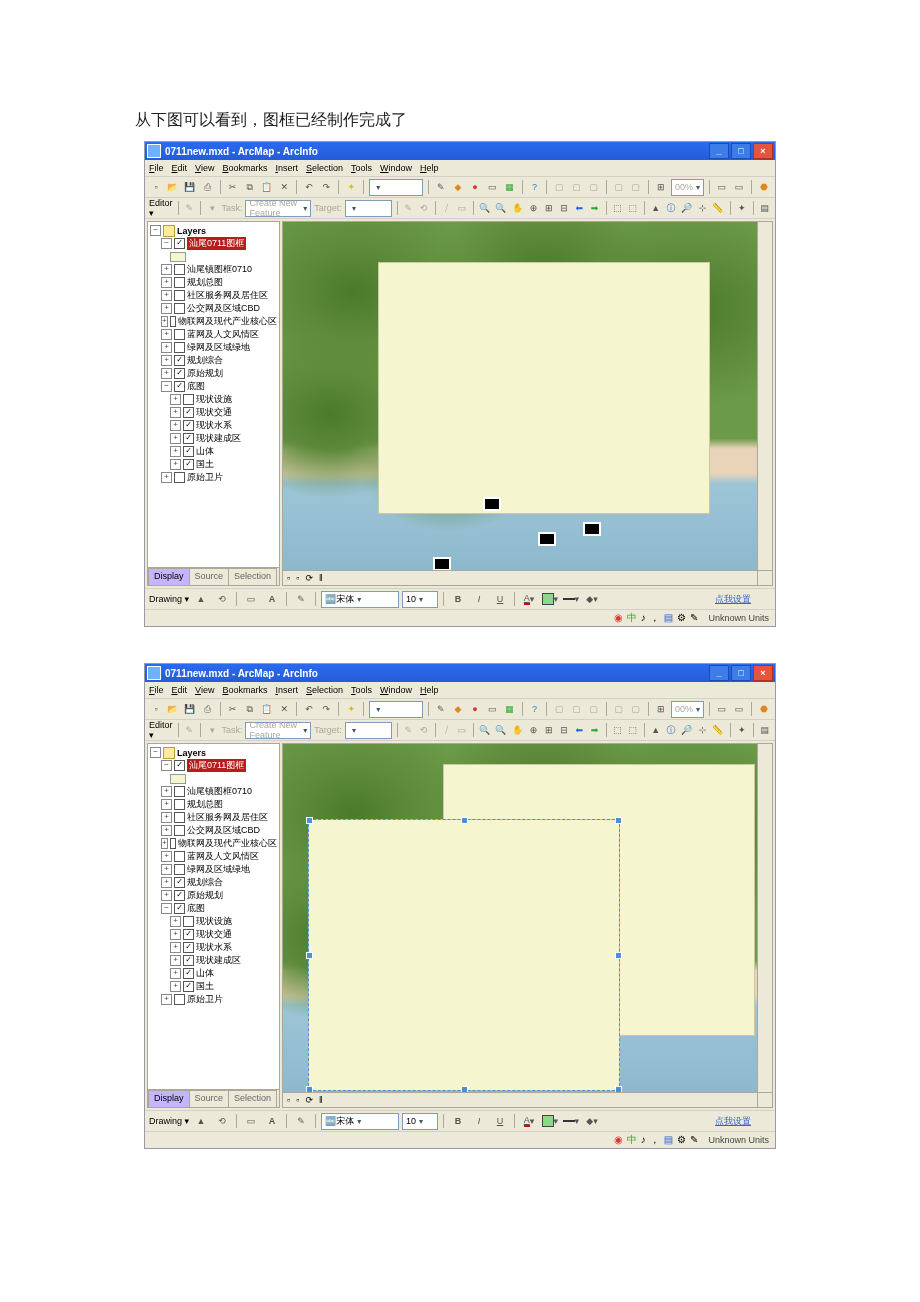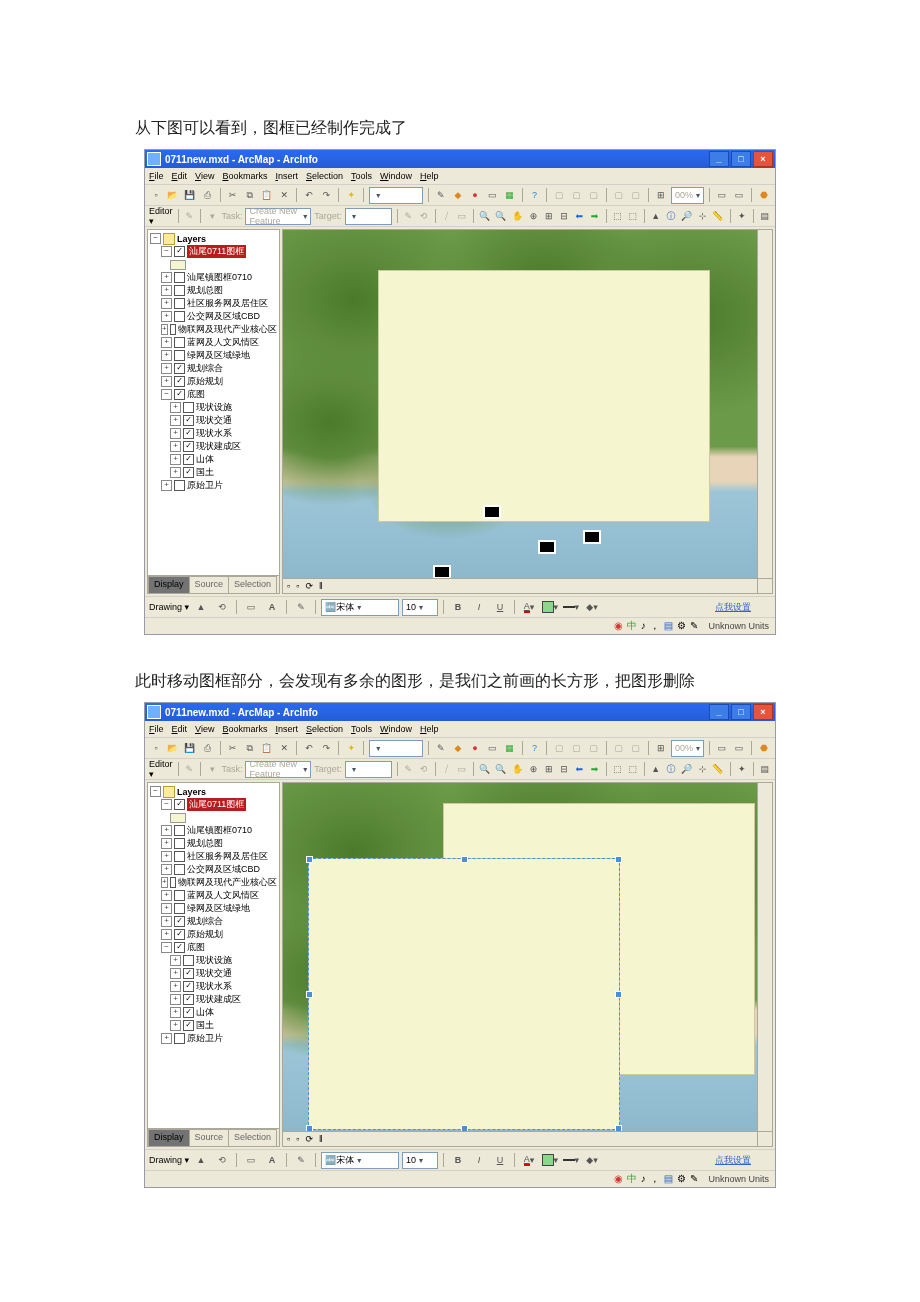--- a/index.html
+++ b/index.html
@@ -1,17 +1,17 @@
 <!DOCTYPE html>
 <html><head>
 <meta charset="utf-8">
 <style>
   body { margin:0; font-family:"Microsoft YaHei","SimSun",sans-serif; background:#fff; }
   .page { width:920px; margin:0 auto; padding:110px 0 80px; }
-  .caption { font-size:16px; color:#222; margin:8px 0 10px 135px; }
+  .caption { font-size:16px; color:#222; margin:0 0 10px 135px; }
 
   
   .shot { width:630px; height:484px; margin:0 auto 36px; border:1px solid #99a; background:#ece9d8; display:flex; flex-direction:column; font-size:9px; font-family:Tahoma,Arial,sans-serif; overflow:hidden; }
 
   
   .titlebar { height:18px; background:linear-gradient(#2a6af0,#255cd6); color:#fff; display:flex; align-items:center; padding:0 2px; }
   .titlebar .ico { width:12px; height:12px; background:#6fb1ff; border:1px solid #fff; margin-right:4px; }
   .titlebar .ttl { flex:1; font-size:10px; font-weight:bold; }
   .winbtn { width:18px; height:14px; margin-left:2px; display:flex; align-items:center; justify-content:center; font-size:9px; font-weight:bold; }
   .winmin,.winmax { background:#3d7de8; border:1px solid #1a4bb8; color:#fff; }
@@ -36,21 +36,21 @@
   
   .toc { width:131px; background:#fff; border:1px solid #aca899; margin:2px; display:flex; flex-direction:column; }
   .toc-body { flex:1; overflow:hidden; padding:2px; }
   .node { display:flex; align-items:center; gap:2px; height:13px; white-space:nowrap; }
   .exp { width:9px; height:9px; border:1px solid #888; background:#fff; font-size:8px; line-height:7px; text-align:center; color:#444; }
   .cb { width:9px; height:9px; border:1px solid #555; background:#fff; font-size:8px; line-height:8px; text-align:center; color:#000; }
   .lyric { width:10px; height:10px; background:#ffeb99; border:1px solid #b8a030; }
   .sel { background:#b91c1c; color:#fff; padding:0 2px; }
   .ind1 { padding-left:11px; } .ind2 { padding-left:20px; }
   .toc-tabs { height:17px; border-top:1px solid #aca899; display:flex; background:#ece9d8; }
-  .toc-tab { padding:2px 5px; border:1px solid #aca899; border-bottom:none; background:#737373; margin-right:-1px; font-size:9px; }
+  .toc-tab { padding:2px 5px; border:1px solid #aca899; border-bottom:none; background:#c4b5fd; margin-right:-1px; font-size:9px; }
   .toc-tab.inact { background:#ece9d8; color:#666; }
 
   
   .mapwrap { flex:1; margin:2px 2px 2px 0; display:flex; flex-direction:column; }
   .mapview { flex:1; position:relative; border:1px solid #aca899; background:#fff; overflow:hidden; }
   .scroll-v { width:14px; background:#ece9d8; border-left:1px solid #aca899; position:absolute; right:0; top:0; bottom:14px; }
   .scroll-h { height:14px; background:#ece9d8; border-top:1px solid #aca899; position:absolute; left:0; right:14px; bottom:0; display:flex; align-items:center; padding:0 4px; gap:6px; }
   .scroll-corner { width:14px; height:14px; background:#ece9d8; position:absolute; right:0; bottom:0; border-left:1px solid #aca899; border-top:1px solid #aca899; }
   .canvas { position:absolute; left:0; top:0; right:14px; bottom:14px; }
 
@@ -379,21 +379,20 @@
   </div>
 
   <div class="statusbar">
     <span class="sicons">
       <span style="color:#d33">◉</span><span style="color:#3a3">中</span><span>♪</span><span>，</span><span style="color:#36c">▤</span><span>⚙</span><span>✎</span>
     </span>
     <span class="coords">Unknown Units</span>
   </div>
 </div>
 
-<div class="caption">此时移动图框部分，会发现有多余的图形，是我们之前画的长方形，把图形删除</div>
 
 <div class="shot">
 
   <div class="titlebar">
     <div class="ico"></div>
     <div class="ttl">0711new.mxd - ArcMap - ArcInfo</div>
     <div class="winbtn winmin">_</div>
     <div class="winbtn winmax">□</div>
     <div class="winbtn winclose">×</div>
   </div>

